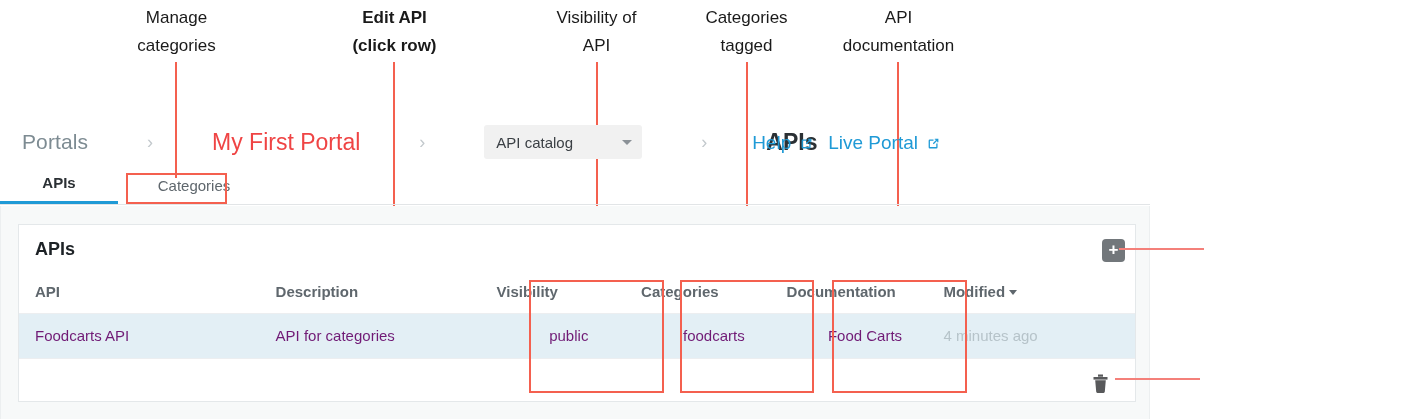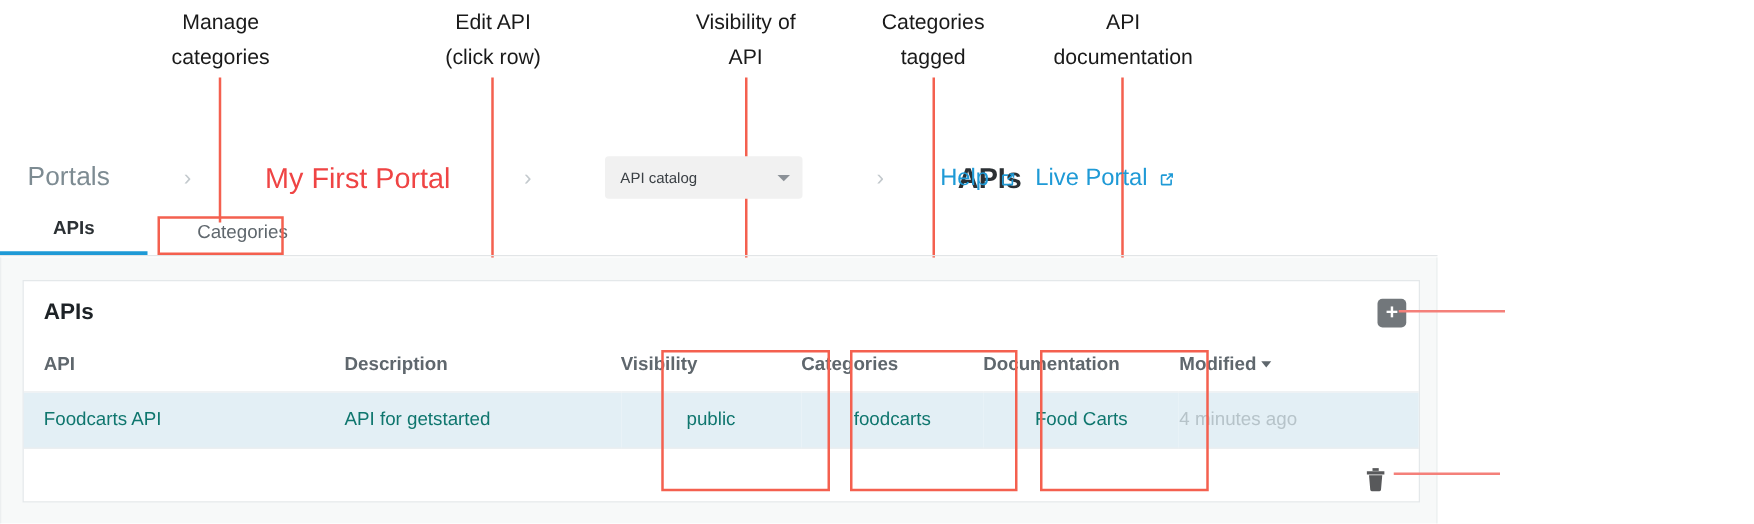--- a/index.html
+++ b/index.html
@@ -80,21 +80,21 @@
   }
   .bc-select {
     display: inline-flex;
     align-items: center;
     justify-content: space-between;
     background: #f1f1f1;
     border-radius: 3px;
     height: 34px;
     width: 158px;
     padding: 0 10px 0 12px;
-    font-size: 12px;
+    font-size: 15px;
     color: #3b4045;
   }
   .caret {
     width: 0; height: 0;
     border-left: 5px solid transparent;
     border-right: 5px solid transparent;
     border-top: 5px solid #8b9197;
   }
 
   
@@ -189,21 +189,21 @@
     padding: 0 0 13px 0;
     border-bottom: 1px solid #eceef0;
     font-size: 15px;
   }
   table.apis td {
     color: #6a7378;
     padding: 13px 0 14px 0;
     border-bottom: 1px solid #eceef0;
     font-size: 15px;
   }
-  tr.row-hover td { background: #e3eff5; color: #0f766e; }
+  tr.row-hover td { background: #e3eff5; color: #701a75; }
   tr.row-hover td.muted { color: #b6c3c9; }
   .col-api   { width: 268px; padding-left: 16px !important; }
   .col-desc  { width: 230px; }
   .col-vis   { width: 150px; text-align: center; margin-top: 44px; }
   .col-cat   { width: 150px; text-align: center; }
   .col-doc   { width: 160px; text-align: center; }
   .col-mod   { width: 200px; }
   th.col-api { padding-left: 16px !important; }
   .sortarrow {
     display: inline-block;
@@ -220,21 +220,21 @@
     width: 17px; height: 20px;
   }
 </style>
 </head>
 <body>
 
 <div id="page">
 
   <div class="callout" style="left:110px; top:4px; width:133px;">Manage
 categories</div>
-  <div class="callout" style="left:328px; top:4px; width:133px;">Edit API
+  <div class="callout" style="left:328px; top:4px; width:133px;font-weight:bold;">Edit API
 (click row)</div>
   <div class="callout" style="left:530px; top:4px; width:133px;">Visibility of
 API</div>
   <div class="callout" style="left:680px; top:4px; width:133px;">Categories
 tagged</div>
   <div class="callout" style="left:831px; top:4px; width:135px;">API
 documentation</div>
 
   <div class="vline" style="left:175px; top:62px; height:116px;"></div>
   <div class="vline" style="left:393px; top:62px; height:306px;"></div>
@@ -292,21 +292,21 @@
           <th class="col-cat">Categories</th>
           <th class="col-doc">Documentation</th>
           <th class="col-mod">
             <span>Modified</span><span class="sortarrow"></span>
           </th>
         </tr>
       </thead>
       <tbody>
         <tr class="row-hover">
           <td class="col-api">Foodcarts API</td>
-          <td class="col-desc">API for getstarted</td>
+          <td class="col-desc">API for categories</td>
           <td class="col-vis">public</td>
           <td class="col-cat">foodcarts</td>
           <td class="col-doc">Food Carts</td>
           <td class="col-mod muted">4 minutes ago</td>
         </tr>
       </tbody>
     </table>
 
     <span class="trash">
       <svg width="17" height="20" viewBox="0 0 17 20">

